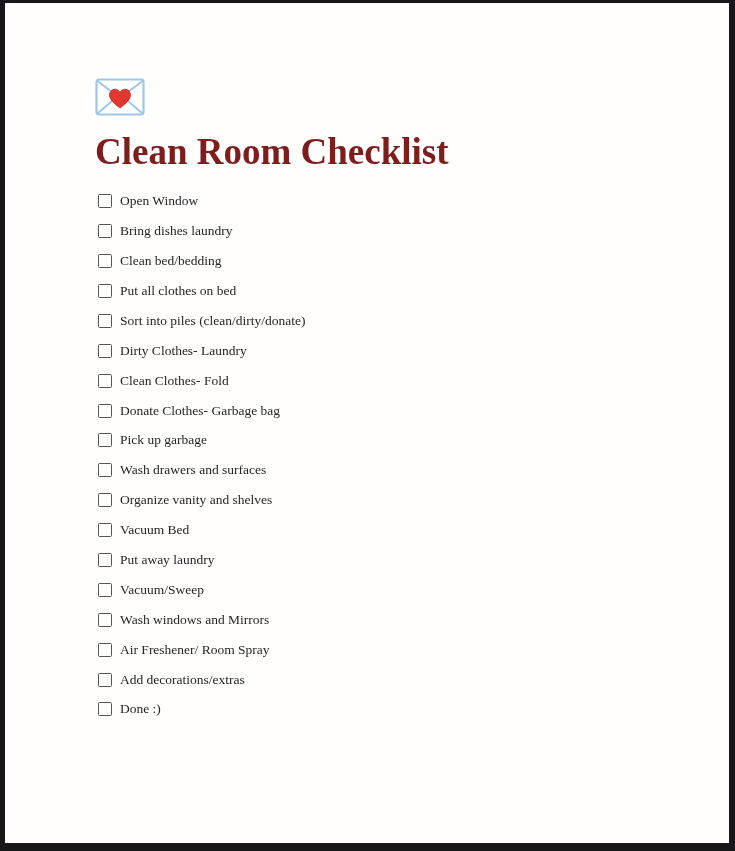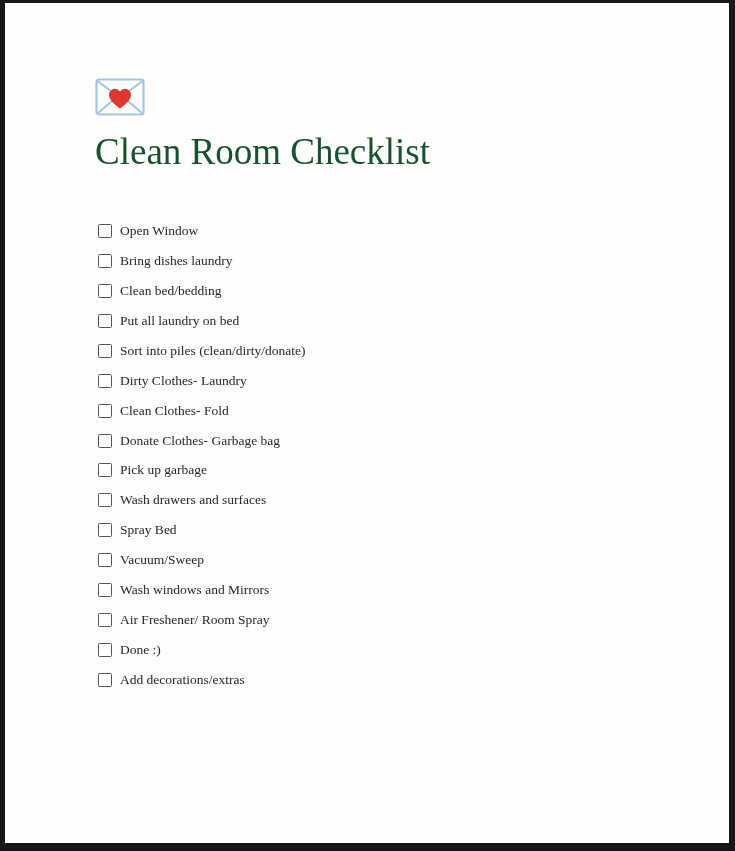--- a/index.html
+++ b/index.html
@@ -17,29 +17,29 @@
   .content {
     padding: 75px 40px 0 90px;
   }
   .page-icon {
     width: 50px; height: 38px;
     display: block;
     cursor: pointer;
   }
   h1.title {
     font-family: "Liberation Serif", "DejaVu Serif", serif;
-    font-weight: 400;
+    font-weight: 700;
     font-size: 37px;
     line-height: 1.2;
-    color: #14532d;
+    color: #7f1d1d;
     margin: 14px 0 0 0;
     white-space: nowrap;
   }
   .checklist {
-    margin-top: 42px;
+    margin-top: 12px;
     text-align: center;
   }
   .todo-row {
     display: flex;
     align-items: center;
     height: 29.9px;
   }
   .cb {
     box-sizing: border-box;
     width: 14px; height: 14px;
@@ -84,21 +84,21 @@
           <div class="todo-row">
             <span class="cb"></span>
             <span class="lbl">Bring dishes laundry</span>
           </div>
           <div class="todo-row">
             <span class="cb"></span>
             <span class="lbl">Clean bed/bedding</span>
           </div>
           <div class="todo-row">
             <span class="cb"></span>
-            <span class="lbl">Put all laundry on bed</span>
+            <span class="lbl">Put all clothes on bed</span>
           </div>
           <div class="todo-row">
             <span class="cb"></span>
             <span class="lbl">Sort into piles (clean/dirty/donate)</span>
           </div>
           <div class="todo-row">
             <span class="cb"></span>
             <span class="lbl">Dirty Clothes- Laundry</span>
           </div>
           <div class="todo-row">
@@ -112,39 +112,47 @@
           <div class="todo-row">
             <span class="cb"></span>
             <span class="lbl">Pick up garbage</span>
           </div>
           <div class="todo-row">
             <span class="cb"></span>
             <span class="lbl">Wash drawers and surfaces</span>
           </div>
           <div class="todo-row">
             <span class="cb"></span>
-            <span class="lbl">Spray Bed</span>
+            <span class="lbl">Organize vanity and shelves</span>
+          </div>
+          <div class="todo-row">
+            <span class="cb"></span>
+            <span class="lbl">Vacuum Bed</span>
+          </div>
+          <div class="todo-row">
+            <span class="cb"></span>
+            <span class="lbl">Put away laundry</span>
           </div>
           <div class="todo-row">
             <span class="cb"></span>
             <span class="lbl">Vacuum/Sweep</span>
           </div>
           <div class="todo-row">
             <span class="cb"></span>
             <span class="lbl">Wash windows and Mirrors</span>
           </div>
           <div class="todo-row">
             <span class="cb"></span>
             <span class="lbl">Air Freshener/ Room Spray</span>
           </div>
           <div class="todo-row">
             <span class="cb"></span>
-            <span class="lbl">Done :)</span>
+            <span class="lbl">Add decorations/extras</span>
           </div>
           <div class="todo-row">
             <span class="cb"></span>
-            <span class="lbl">Add decorations/extras</span>
+            <span class="lbl">Done :)</span>
           </div>
         </div>
 
     </div>
   </div>
 </div>
 
 </body></html>

